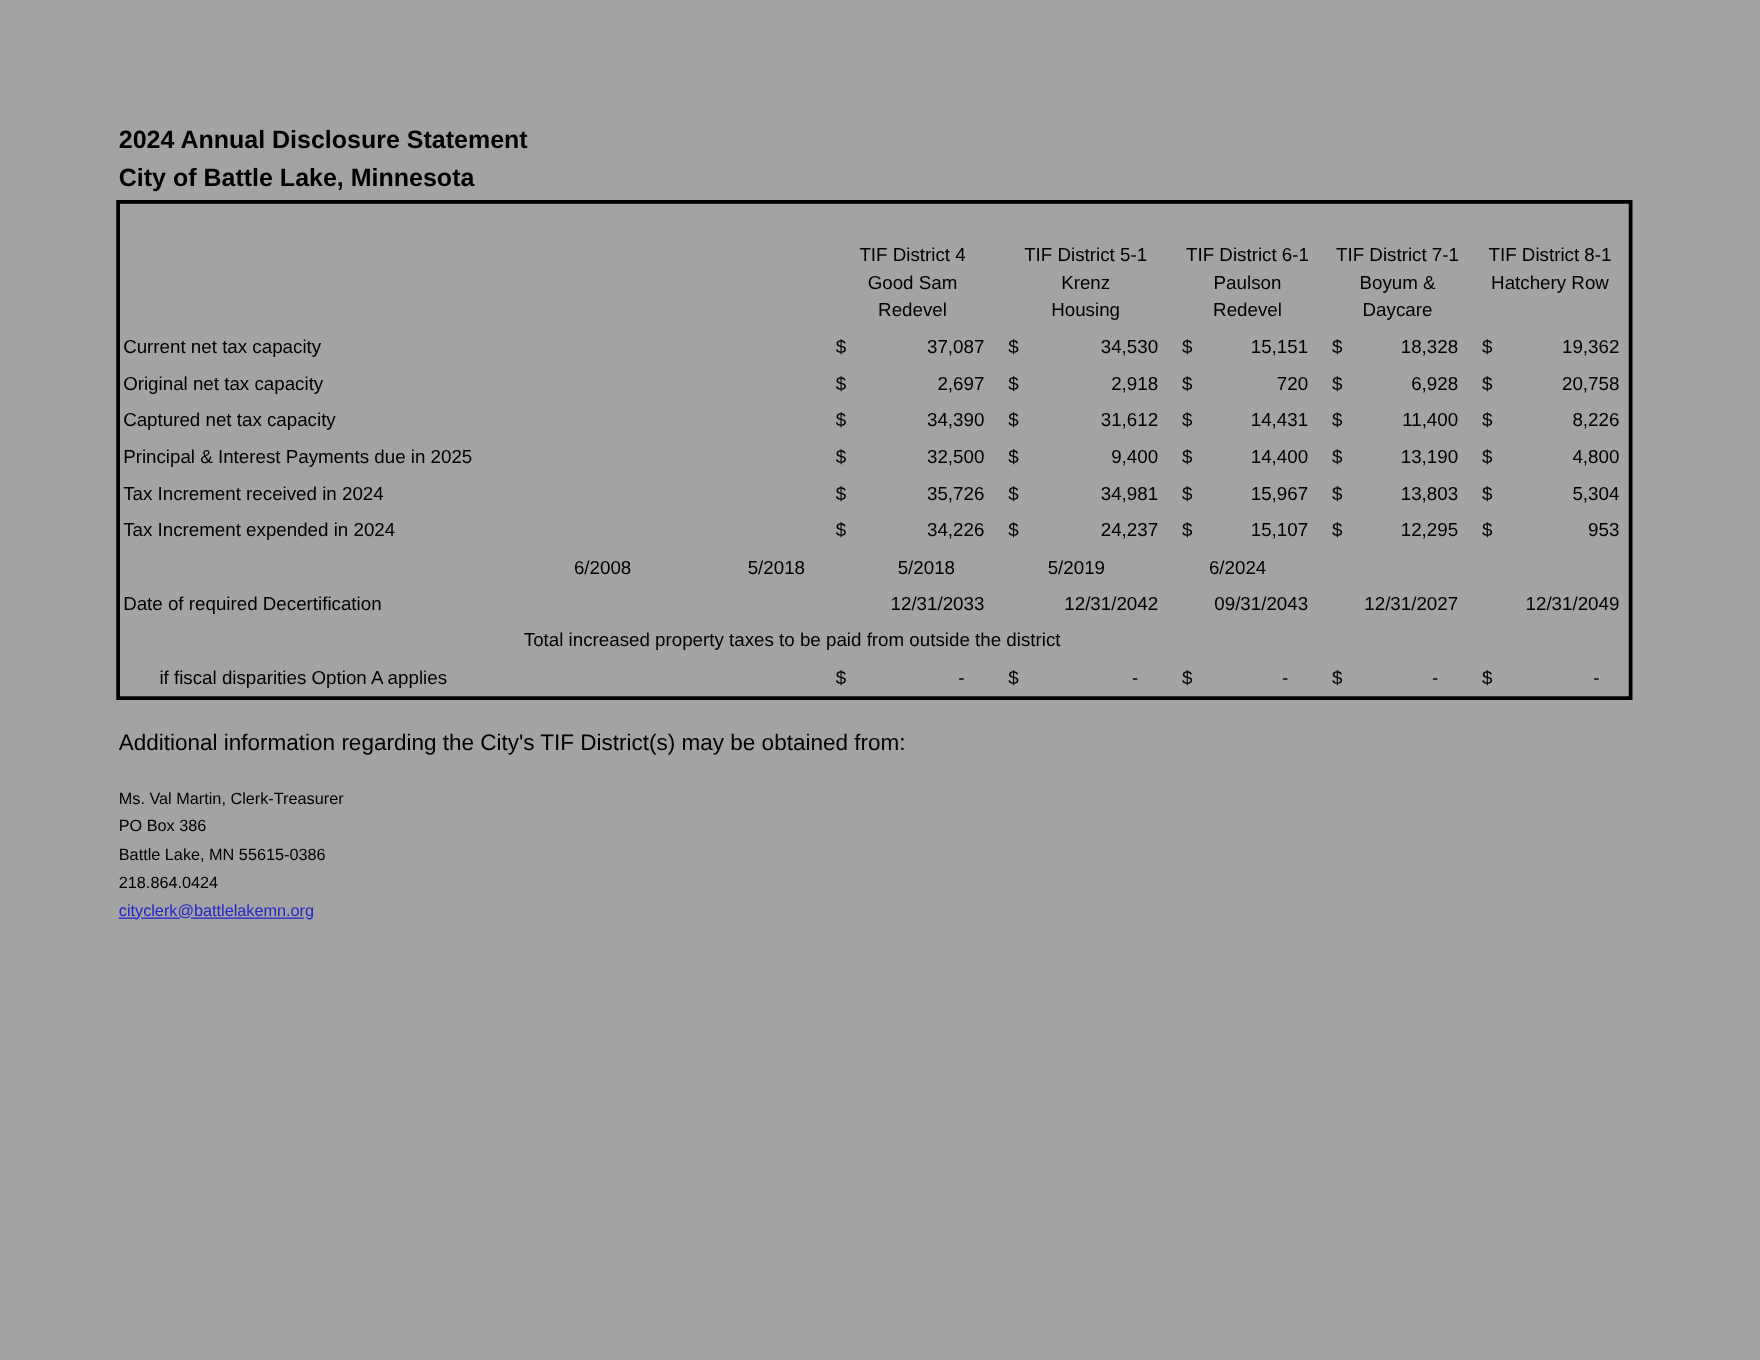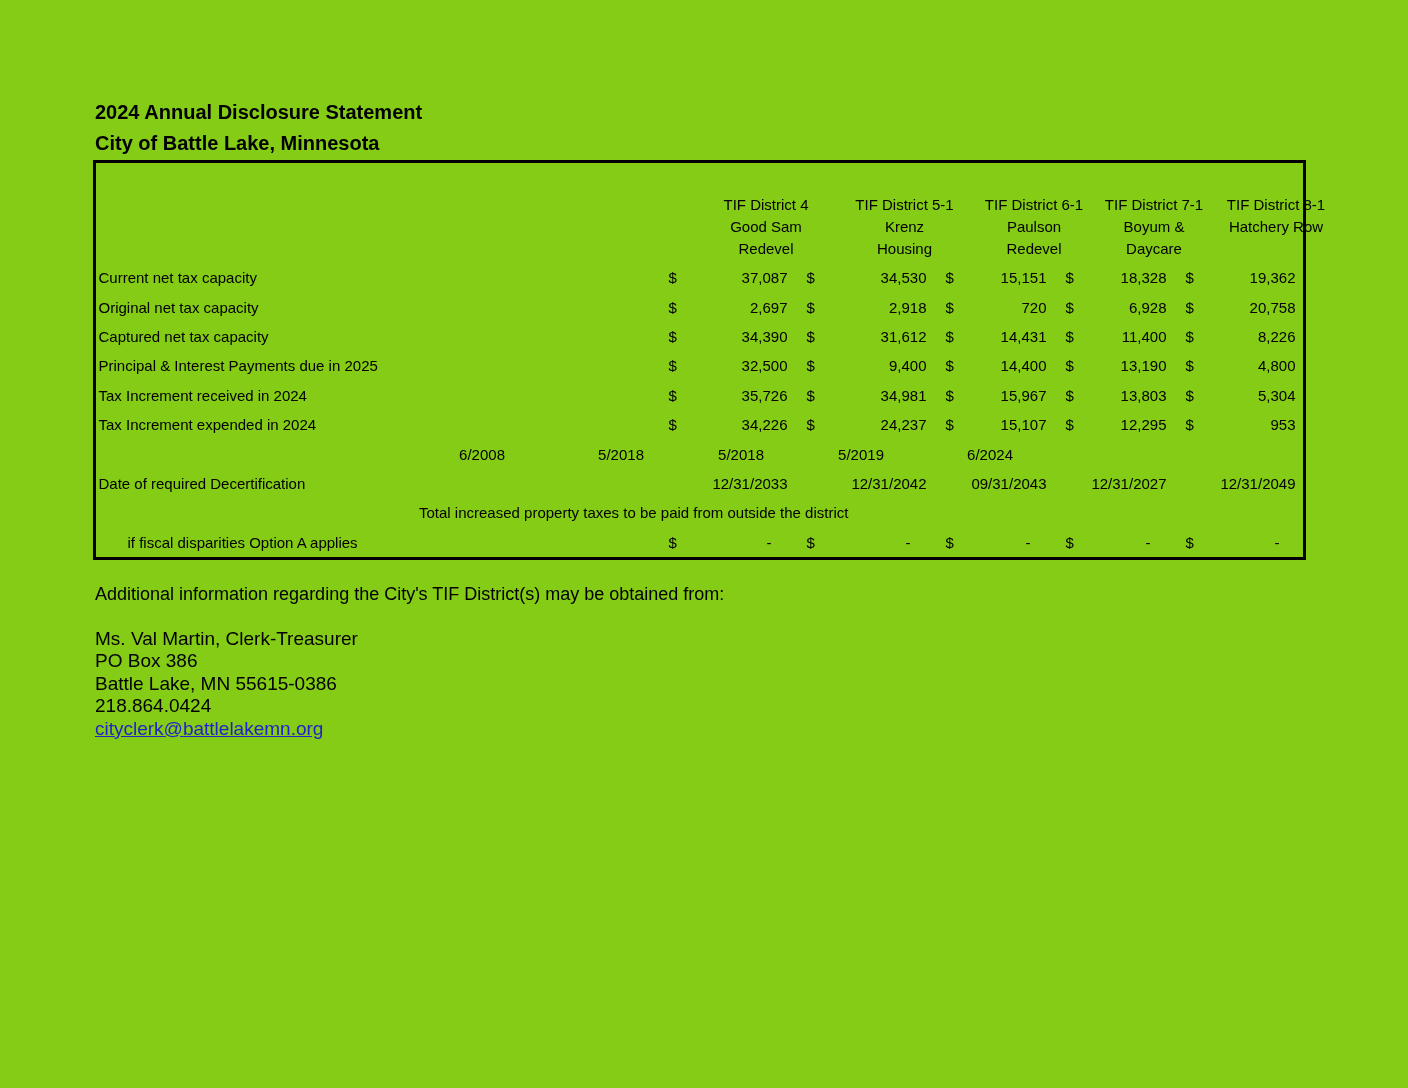--- a/index.html
+++ b/index.html
@@ -6,21 +6,21 @@
     margin: 0;
     padding: 0;
     background: #ffffff;
     color: #000000;
     font-family: "Liberation Sans", sans-serif;
   }
   .page {
     position: relative;
     width: 1408px;
     height: 1088px;
-    background: #84cc16;
+    background: #a3a3a3;
     overflow: hidden;
   }
   .title-block {
     position: absolute;
     left: 95px;
     top: 97px;
     font-size: 20px;
     font-weight: bold;
     line-height: 31px;
     white-space: nowrap;
@@ -31,21 +31,20 @@
     top: 160px;
     width: 1213px;
     height: 400px;
     border: 3px solid #000000;
     box-sizing: border-box;
     font-size: 15px;
   }
   .t-header {
     display: flex;
     height: 100px;
-    padding-left: 36px;
   }
   .t-row {
     display: flex;
     height: 29.4px;
     align-items: center;
     white-space: nowrap;
     justify-content: center;
   }
   .c-label {
     width: 565px;
@@ -87,21 +86,21 @@
     position: absolute;
     left: 95px;
     top: 584px;
     font-size: 18px;
     white-space: nowrap;
   }
   .contact-block {
     position: absolute;
     left: 95px;
     top: 628px;
-    font-size: 19px;
+    font-size: 13px;
     line-height: 22.4px;
     white-space: nowrap;
   }
   .email-link {
     text-decoration: underline;
     cursor: pointer;
   }
 </style>
 </head>
 <body>

